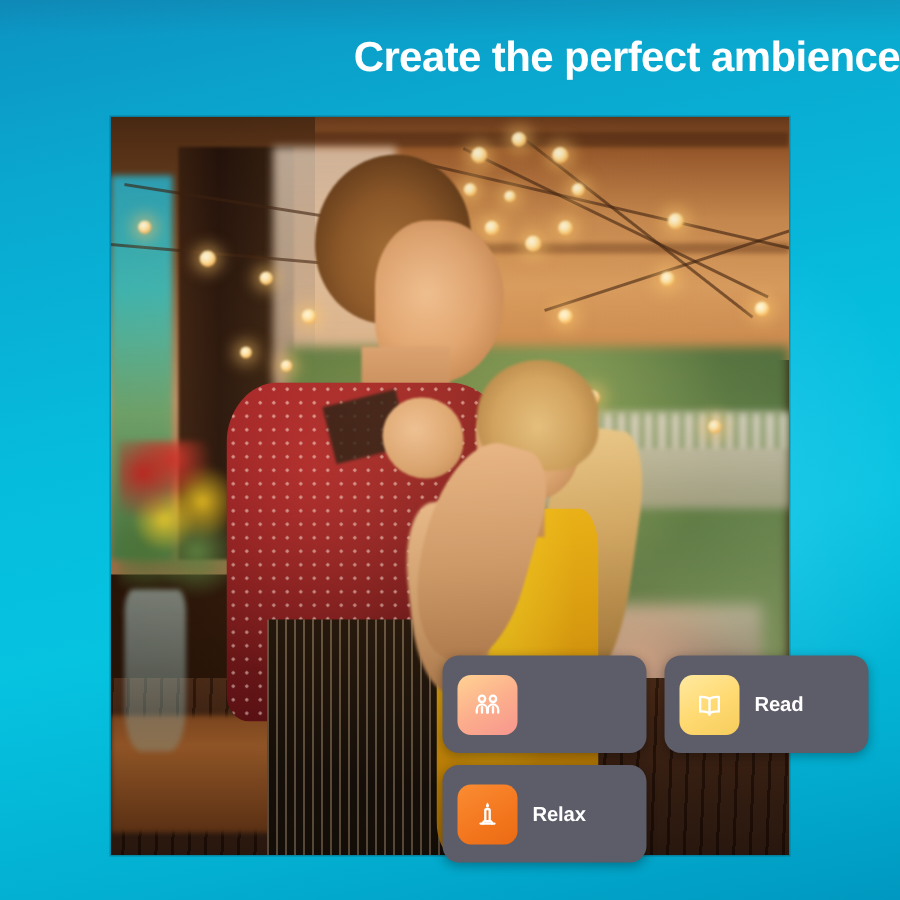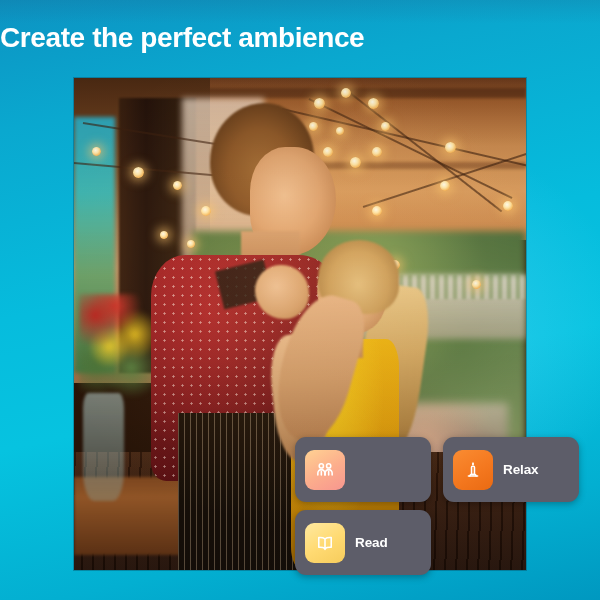--- a/index.html
+++ b/index.html
@@ -29,21 +29,21 @@
     background: linear-gradient(to bottom, rgba(30,90,130,0.18) 0%, rgba(30,90,130,0) 4%);
     pointer-events: none;
   }
 
   
   .headline {
     position: absolute;
     left: 0;
     top: 22px;
     width: 600px;
-    text-align: left;
+    text-align: right;
     font-size: 28px;
     font-weight: bold;
     letter-spacing: -0.4px;
     color: #ffffff;
     white-space: nowrap;
   }
 
   
   .photo {
     position: absolute;
@@ -475,36 +475,36 @@
           <circle cx="8" cy="7.5" r="2.3"></circle>
           <circle cx="16" cy="7.5" r="2.3"></circle>
           <path d="M4.2 17.5v-2.1a3.8 3.8 0 0 1 3.8-3.8 3.8 3.8 0 0 1 3.8 3.8v2.1"></path>
           <path d="M12.2 17.5v-2.1a3.8 3.8 0 0 1 3.8-3.8 3.8 3.8 0 0 1 3.8 3.8v2.1"></path>
           <path d="M8 13.5v4M16 13.5v4"></path>
         </svg>
       </span>
     </div>
 
     <div class="scene-card">
+      <span class="scene-icon read">
+        <svg width="22" height="22" viewBox="0 0 24 24" fill="none" stroke="#ffffff" stroke-width="1.7" stroke-linecap="round" stroke-linejoin="round">
+          <path d="M12 7.4C10.4 6.3 8.3 5.9 5.2 6.1v10.6c3.1-.2 5.2.2 6.8 1.3 1.6-1.1 3.7-1.5 6.8-1.3V6.1c-3.1-.2-5.2.2-6.8 1.3z"></path>
+          <path d="M12 7.4v11.6"></path>
+        </svg>
+      </span>
+      <span class="scene-label">Read</span>
+    </div>
+
+    <div class="scene-card">
       <span class="scene-icon relax">
         <svg width="22" height="22" viewBox="0 0 24 24" fill="none" stroke="#ffffff" stroke-width="1.7" stroke-linecap="round" stroke-linejoin="round">
           <path d="M12 3.2c1.5 1.7 1.5 3.1 0 3.9-1.5-.8-1.5-2.2 0-3.9z" fill="#ffffff" stroke="none"></path>
           <rect x="10.4" y="8" width="3.2" height="9" rx="1.1"></rect>
           <path d="M7 18.6h10"></path>
           <path d="M8.6 18.6l.7-1.6h5.4l.7 1.6"></path>
         </svg>
       </span>
       <span class="scene-label">Relax</span>
     </div>
 
-    <div class="scene-card">
-      <span class="scene-icon read">
-        <svg width="22" height="22" viewBox="0 0 24 24" fill="none" stroke="#ffffff" stroke-width="1.7" stroke-linecap="round" stroke-linejoin="round">
-          <path d="M12 7.4C10.4 6.3 8.3 5.9 5.2 6.1v10.6c3.1-.2 5.2.2 6.8 1.3 1.6-1.1 3.7-1.5 6.8-1.3V6.1c-3.1-.2-5.2.2-6.8 1.3z"></path>
-          <path d="M12 7.4v11.6"></path>
-        </svg>
-      </span>
-      <span class="scene-label">Read</span>
-    </div>
-
 
   </div>
 </div>
 
 </body></html>

